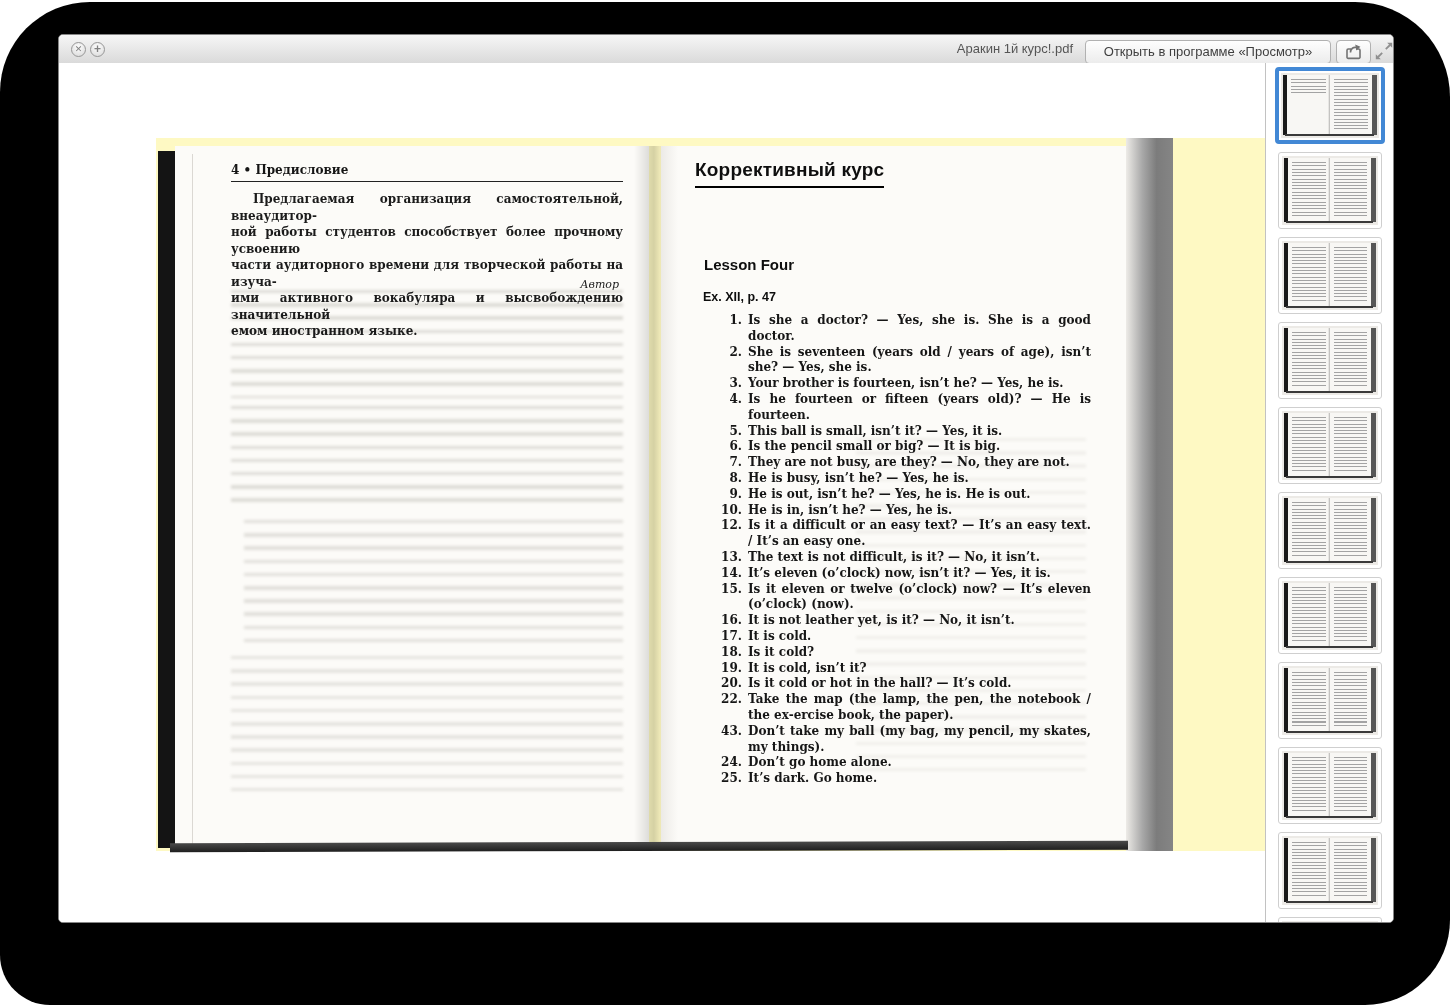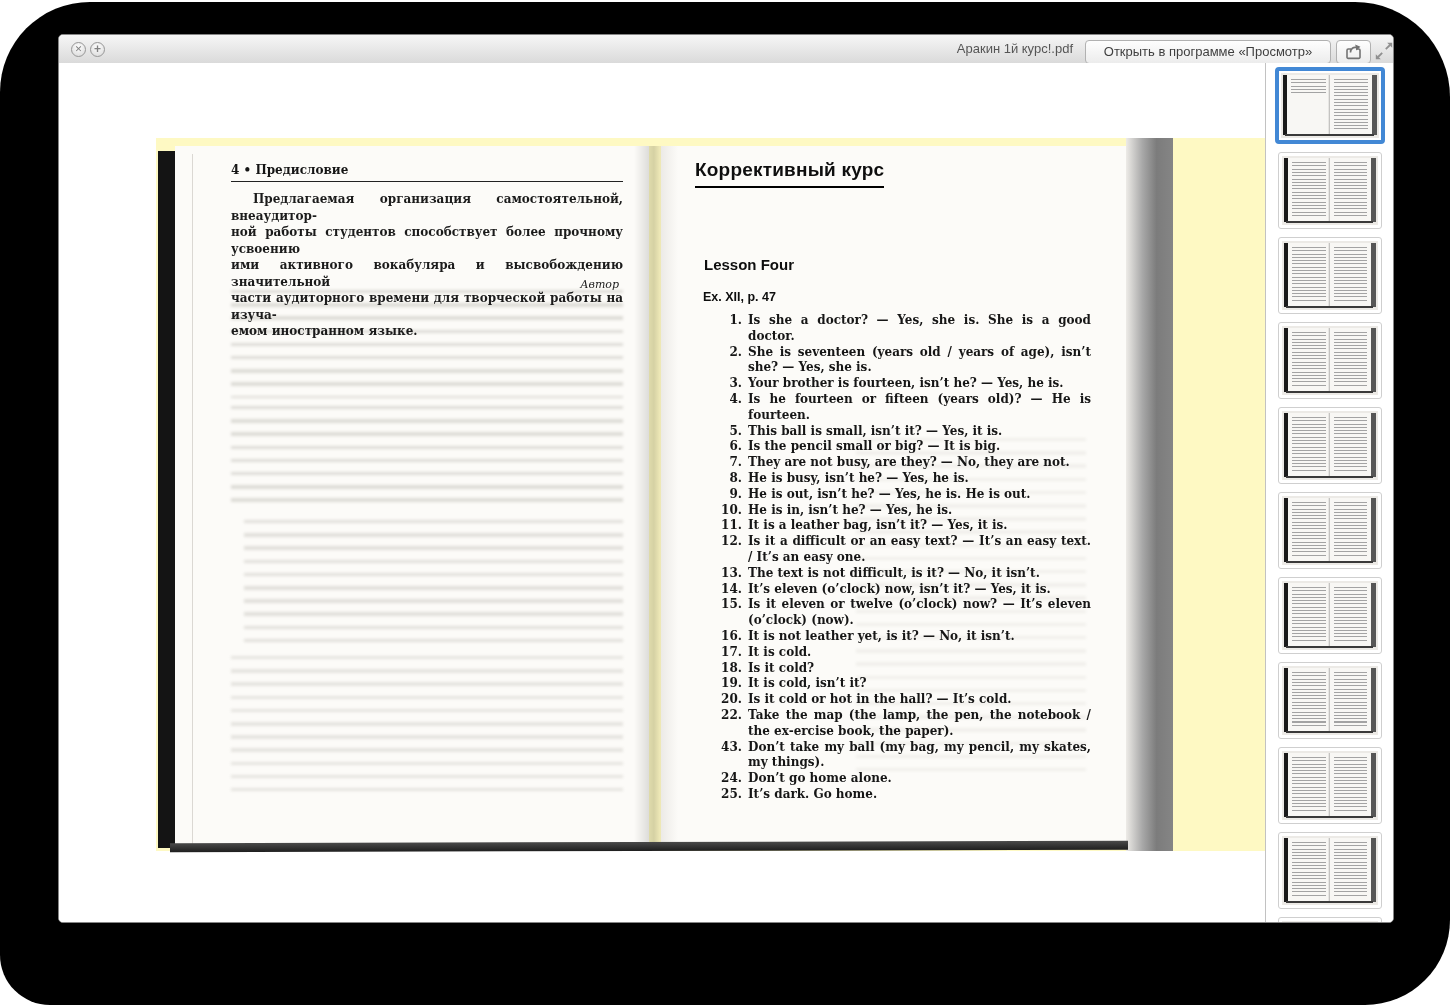--- a/index.html
+++ b/index.html
@@ -136,22 +136,22 @@
         <div class="ghost g2"></div>
         <div class="ghost g3"></div>
         <div class="ghost g4"></div>
         <div class="ghost g5"></div>
 
         <div class="lp-header">4 • Предисловие</div>
         <div class="lp-rule"></div>
         <div class="lp-para">
             <div class="para-line first">Предлагаемая организация самостоятельной, внеаудитор-</div>
             <div class="para-line">ной работы студентов способствует более прочному усвоению</div>
+            <div class="para-line">части аудиторного времени для творческой работы на изуча-</div>
             <div class="para-line">ими активного вокабуляра и высвобождению значительной</div>
-            <div class="para-line">части аудиторного времени для творческой работы на изуча-</div>
             <div class="para-line last">емом иностранном языке.</div>
           </div>
         <div class="lp-author">Автор</div>
 
         <div class="rp-title">Коррективный курс</div>
         <div class="rp-lesson">Lesson Four</div>
         <div class="rp-ex">Ex. XII, p. 47</div>
         <div class="rp-list">
             <div class="ex-row">
               <span class="ex-num">1.</span>
@@ -187,24 +187,20 @@
             </div>
             <div class="ex-row">
               <span class="ex-num">9.</span>
               <span class="ex-text">He is out, isn’t he? — Yes, he is. He is out.</span>
             </div>
             <div class="ex-row">
               <span class="ex-num">10.</span>
               <span class="ex-text">He is in, isn’t he? — Yes, he is.</span>
             </div>
             <div class="ex-row">
-              <span class="ex-num">11.</span>
-              <span class="ex-text">It is a leather bag, isn’t it? — Yes, it is.</span>
-            </div>
-            <div class="ex-row">
               <span class="ex-num">12.</span>
               <span class="ex-text">Is it a difficult or an easy text? — It’s an easy text. / It’s an easy one.</span>
             </div>
             <div class="ex-row">
               <span class="ex-num">13.</span>
               <span class="ex-text">The text is not difficult, is it? — No, it isn’t.</span>
             </div>
             <div class="ex-row">
               <span class="ex-num">14.</span>
               <span class="ex-text">It’s eleven (o’clock) now, isn’t it? — Yes, it is.</span>

